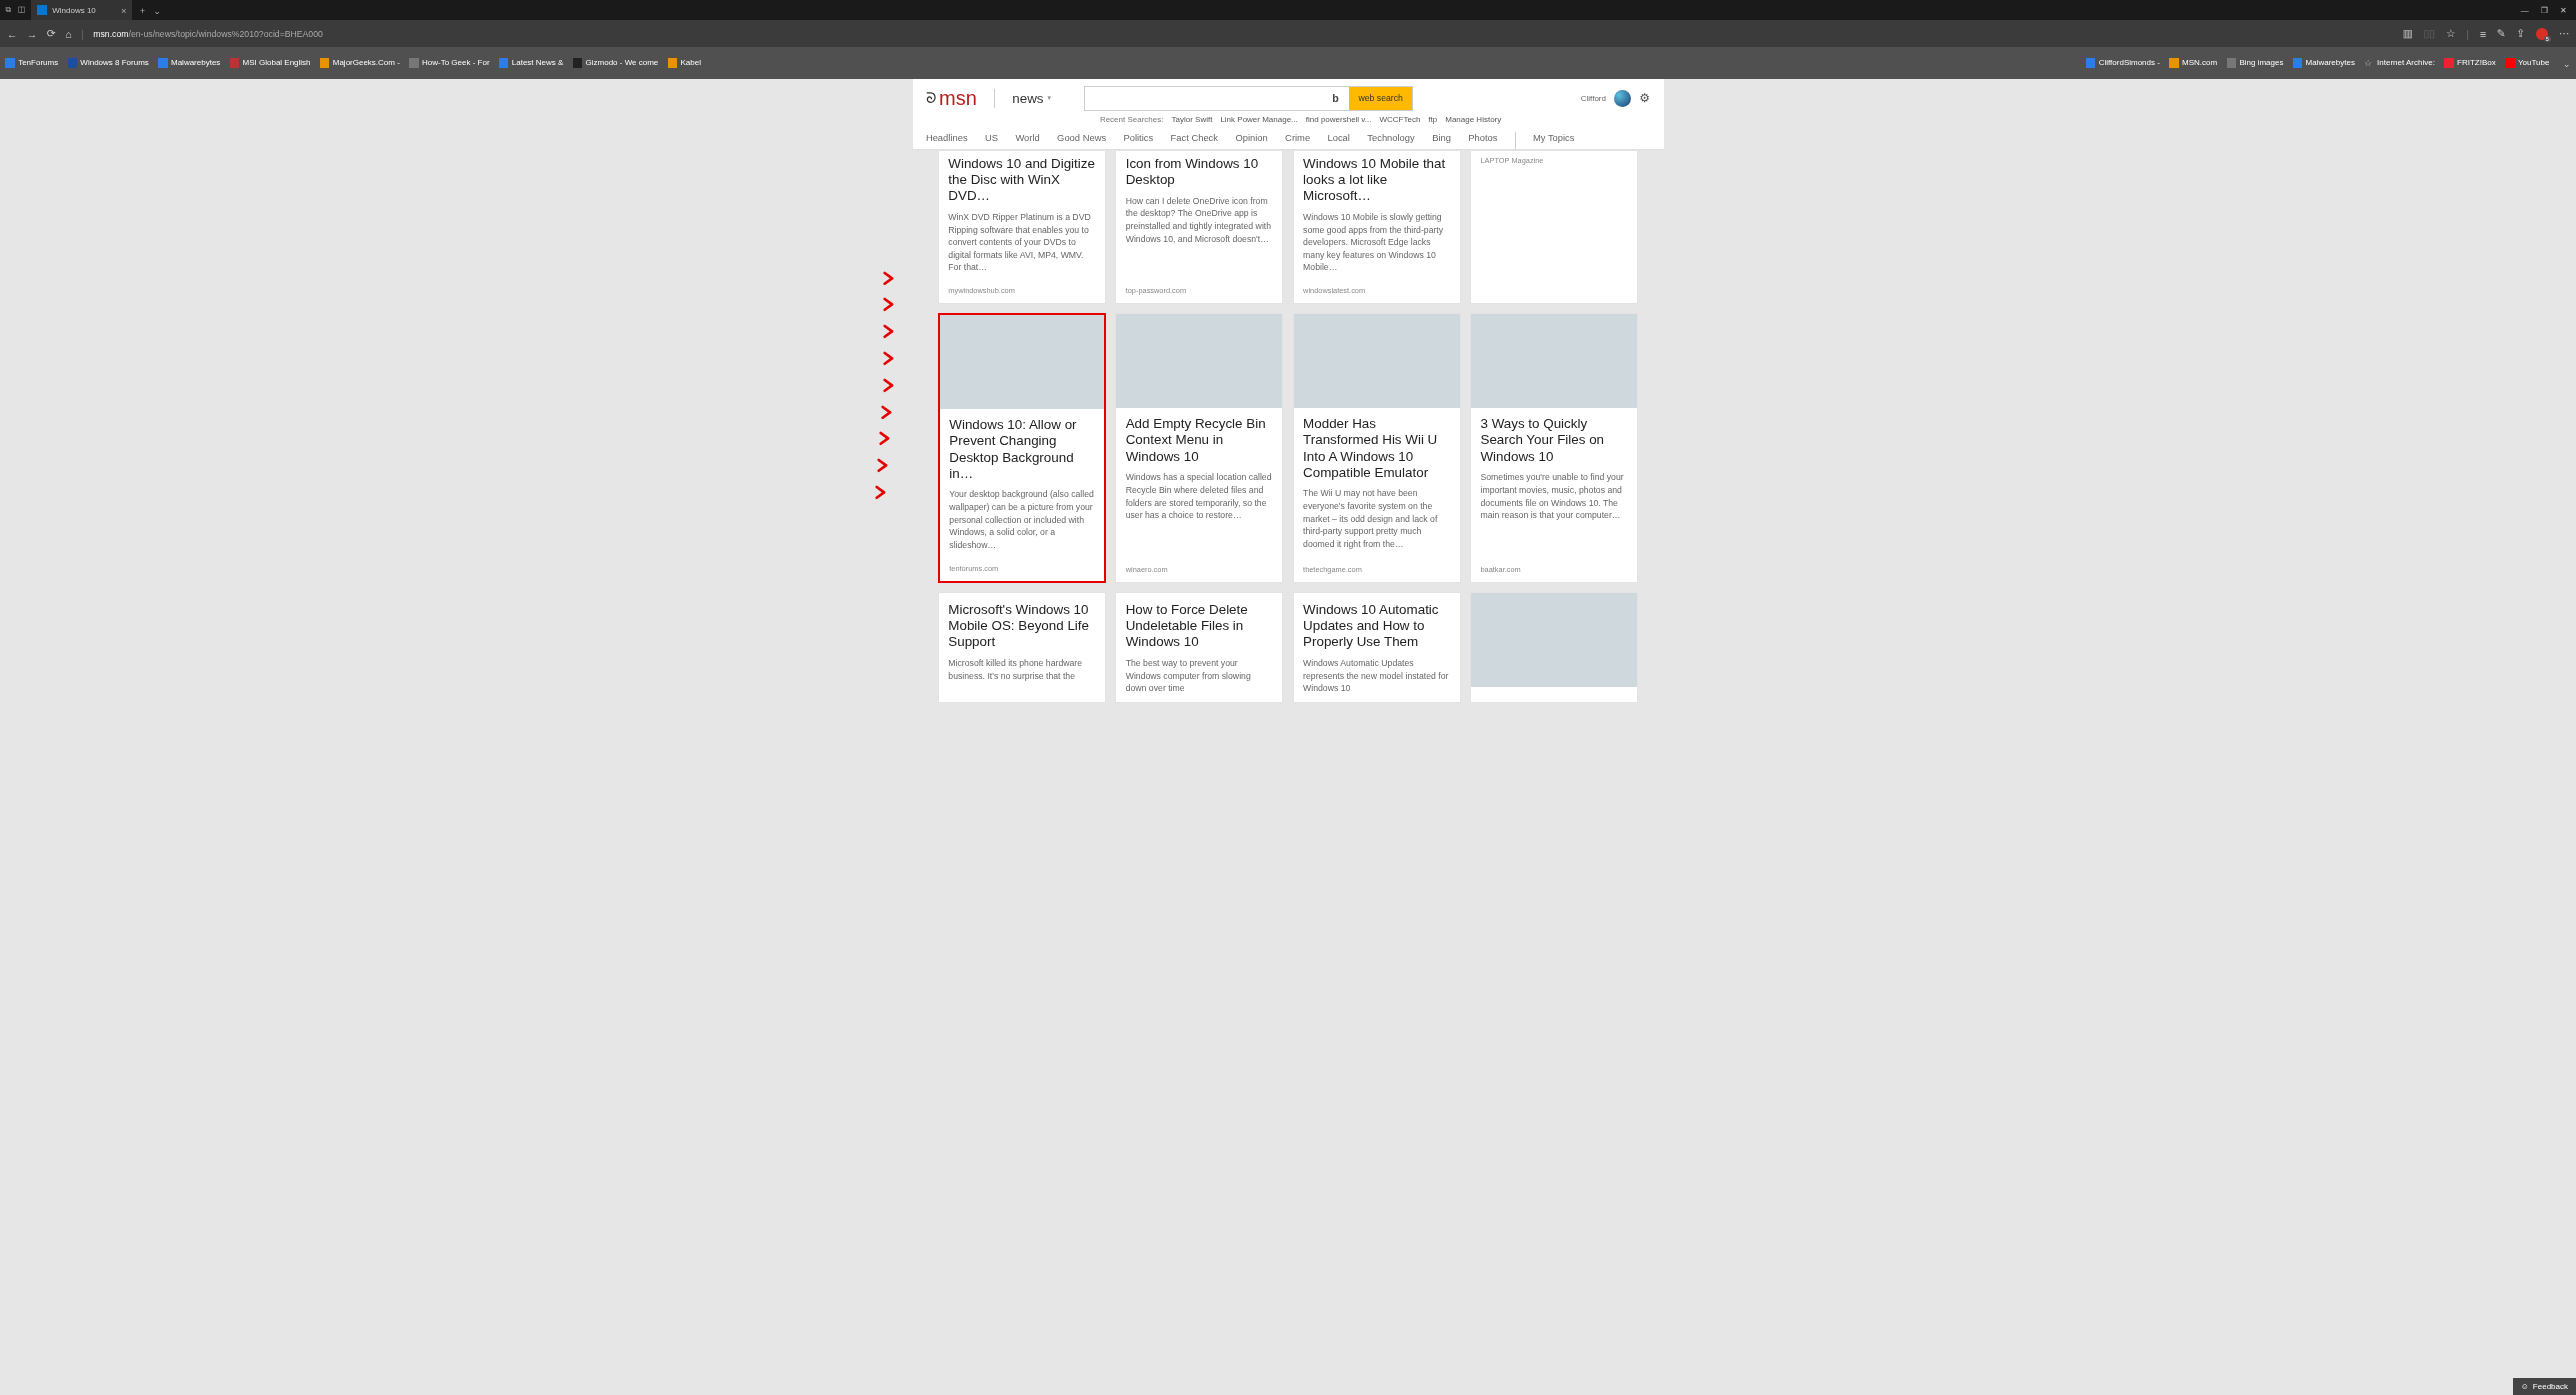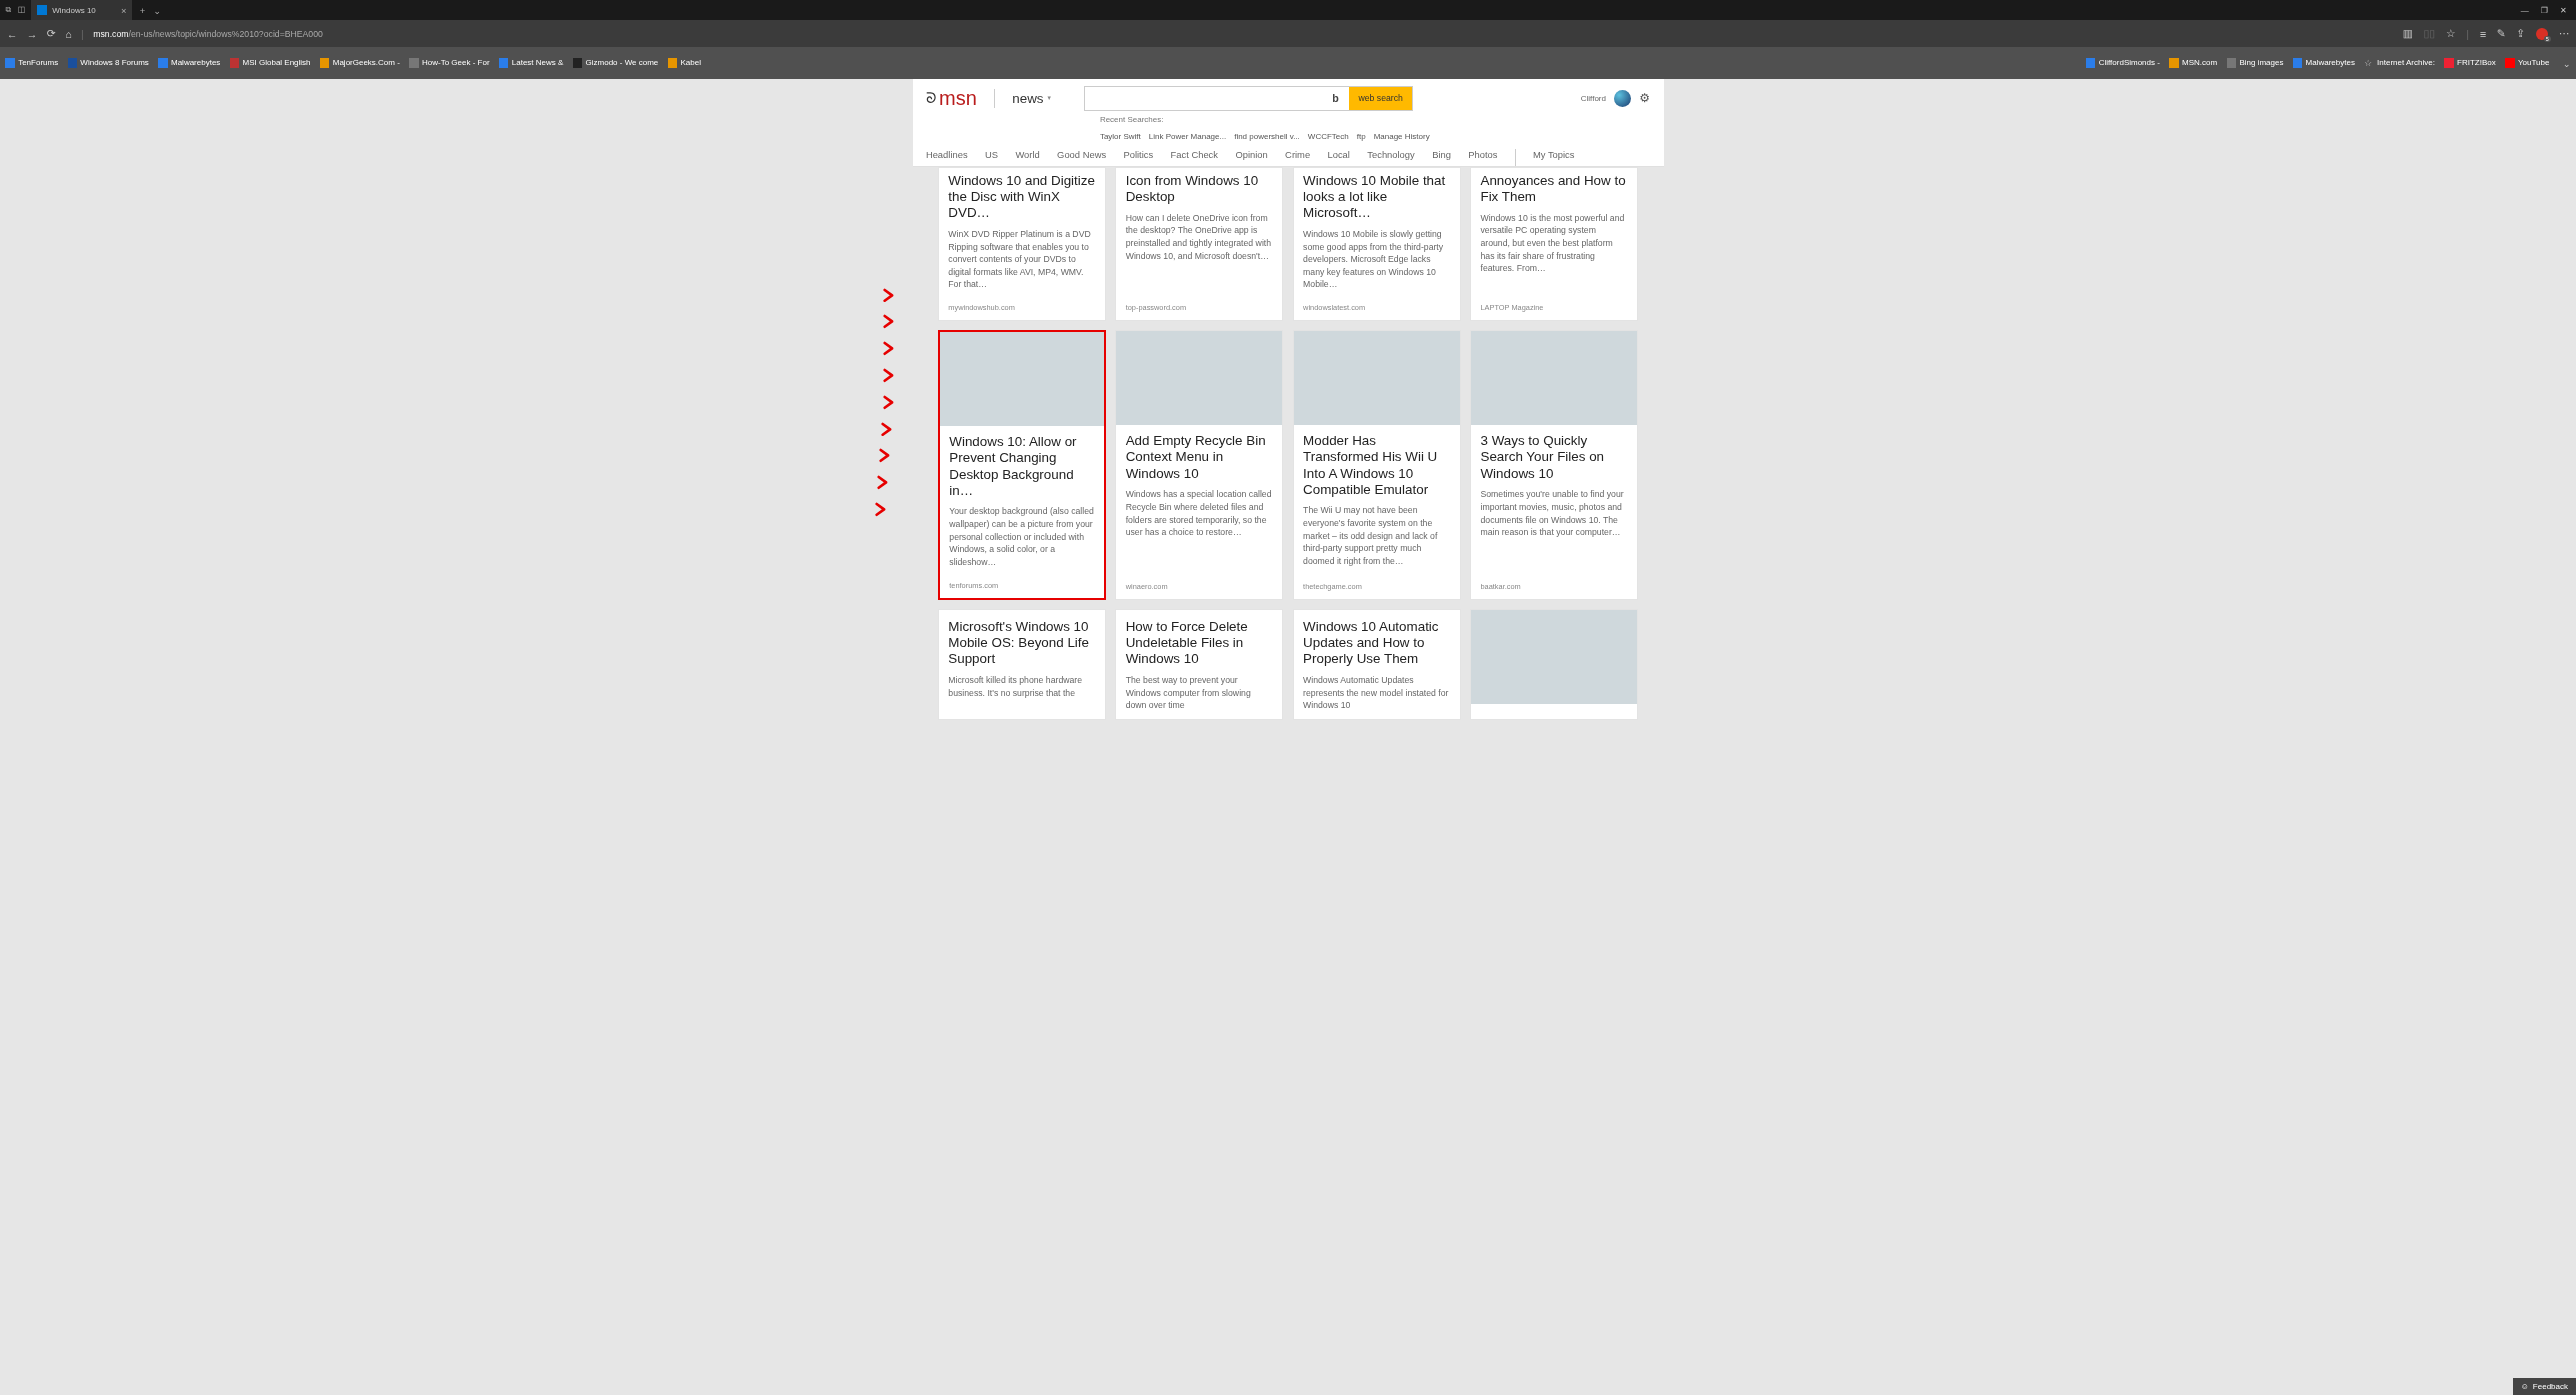--- a/index.html
+++ b/index.html
@@ -46,21 +46,21 @@
 .news-label { font-size: 13.4px; color:#333; display:flex; align-items:center; gap:4px;}
 .news-label .chev { font-size:6.7px; color:#888;}
 .searchbox { margin-left: 20px; display:flex; border:0.7px solid #ccc; height:25.5px; width:329px;}
 .searchbox input { flex:1; border:none; outline:none; padding: 0 6.7px; font-size:9.4px;}
 .searchbox .bing-btn { width:27px; display:flex; align-items:center; justify-content:center; color:#444;}
 .searchbox .websearch { background:#ffb900; color:#333; padding:0 9.4px; display:flex; align-items:center; font-size:8.7px;}
 .user-area { margin-left:auto; display:flex; align-items:center; gap:8px;}
 .user-area .uname { font-size:8px; color:#666;}
 .user-area .globe { width:17.4px; height:17.4px; border-radius:50%; background: radial-gradient(circle at 30% 30%, #5bc0de, #1a3a6e); }
 .user-area .gear { font-size:12px; color:#555; cursor:pointer;}
-.recent { font-size:8px; color:#777; margin-top:4px; margin-left: 174px; display:flex; gap:8px;flex-direction:column;}
+.recent { font-size:8px; color:#777; margin-top:4px; margin-left: 174px; display:flex; gap:8px;}
 .recent a { color:#555; cursor:pointer;}
 .msn-nav { display:flex; gap:17.4px; margin-top:8px; font-size:9.4px; color:#666; padding-bottom:0;}
 .msn-nav span { cursor:pointer; padding-bottom:5.4px;}
 .msn-nav .divider-nav { width:0.7px; background:#ccc; }
 
 
 .cards { display:grid; grid-template-columns: repeat(4, 168px); gap: 9.4px 9.4px; padding: 0 0 9.4px 0; justify-content: center; margin-top:0;}
 .card { background:#fff; border:0.7px solid #e3e3e3; display:flex; flex-direction:column; cursor:pointer;}
 .card.highlighted { border: 2px solid #e60000; }
 .card .thumb { width:100%; height:94px; background:#cfd8dc; }
@@ -305,24 +305,20 @@
           <div class="src">top-password.com</div>
         </div>
         <div class="card noimg partial-card">
           <div class="body">
               <h3>Windows 10 Mobile that looks a lot like Microsoft…</h3>
               <p>Windows 10 Mobile is slowly getting some good apps from the third-party developers. Microsoft Edge lacks many key features on Windows 10 Mobile…</p>
             </div>
           <div class="src">windowslatest.com</div>
         </div>
         <div class="card noimg partial-card">
-          <div class="body">
-              <h3>Annoyances and How to Fix Them</h3>
-              <p>Windows 10 is the most powerful and versatile PC operating system around, but even the best platform has its fair share of frustrating features. From…</p>
-            </div>
           <div class="src">LAPTOP Magazine</div>
         </div>
 
         <div class="card highlighted">
           <div class="thumb thumb1"></div>
           <div class="body">
               <h3>Windows 10: Allow or Prevent Changing Desktop Background in…</h3>
               <p>Your desktop background (also called wallpaper) can be a picture from your personal collection or included with Windows, a solid color, or a slideshow…</p>
             </div>
           <div class="src">tenforums.com</div>

